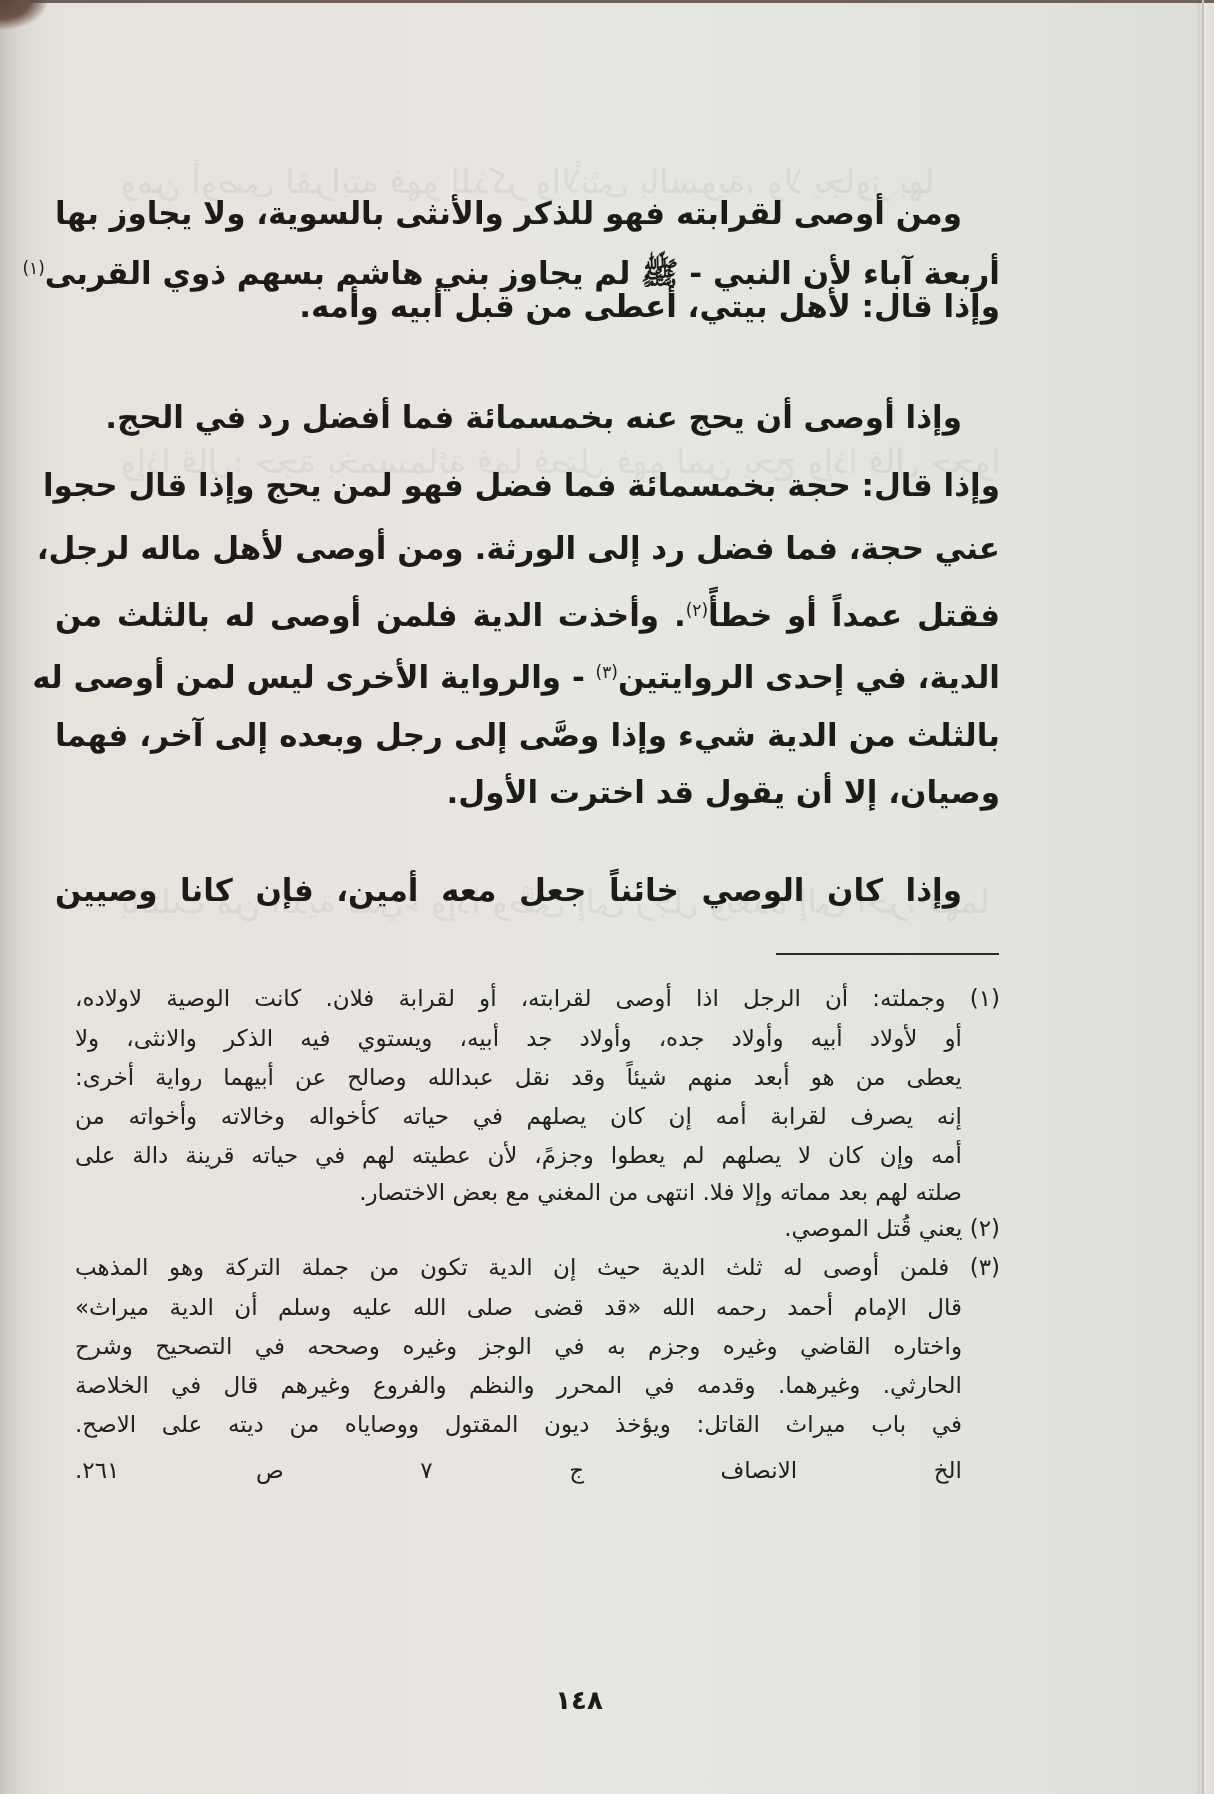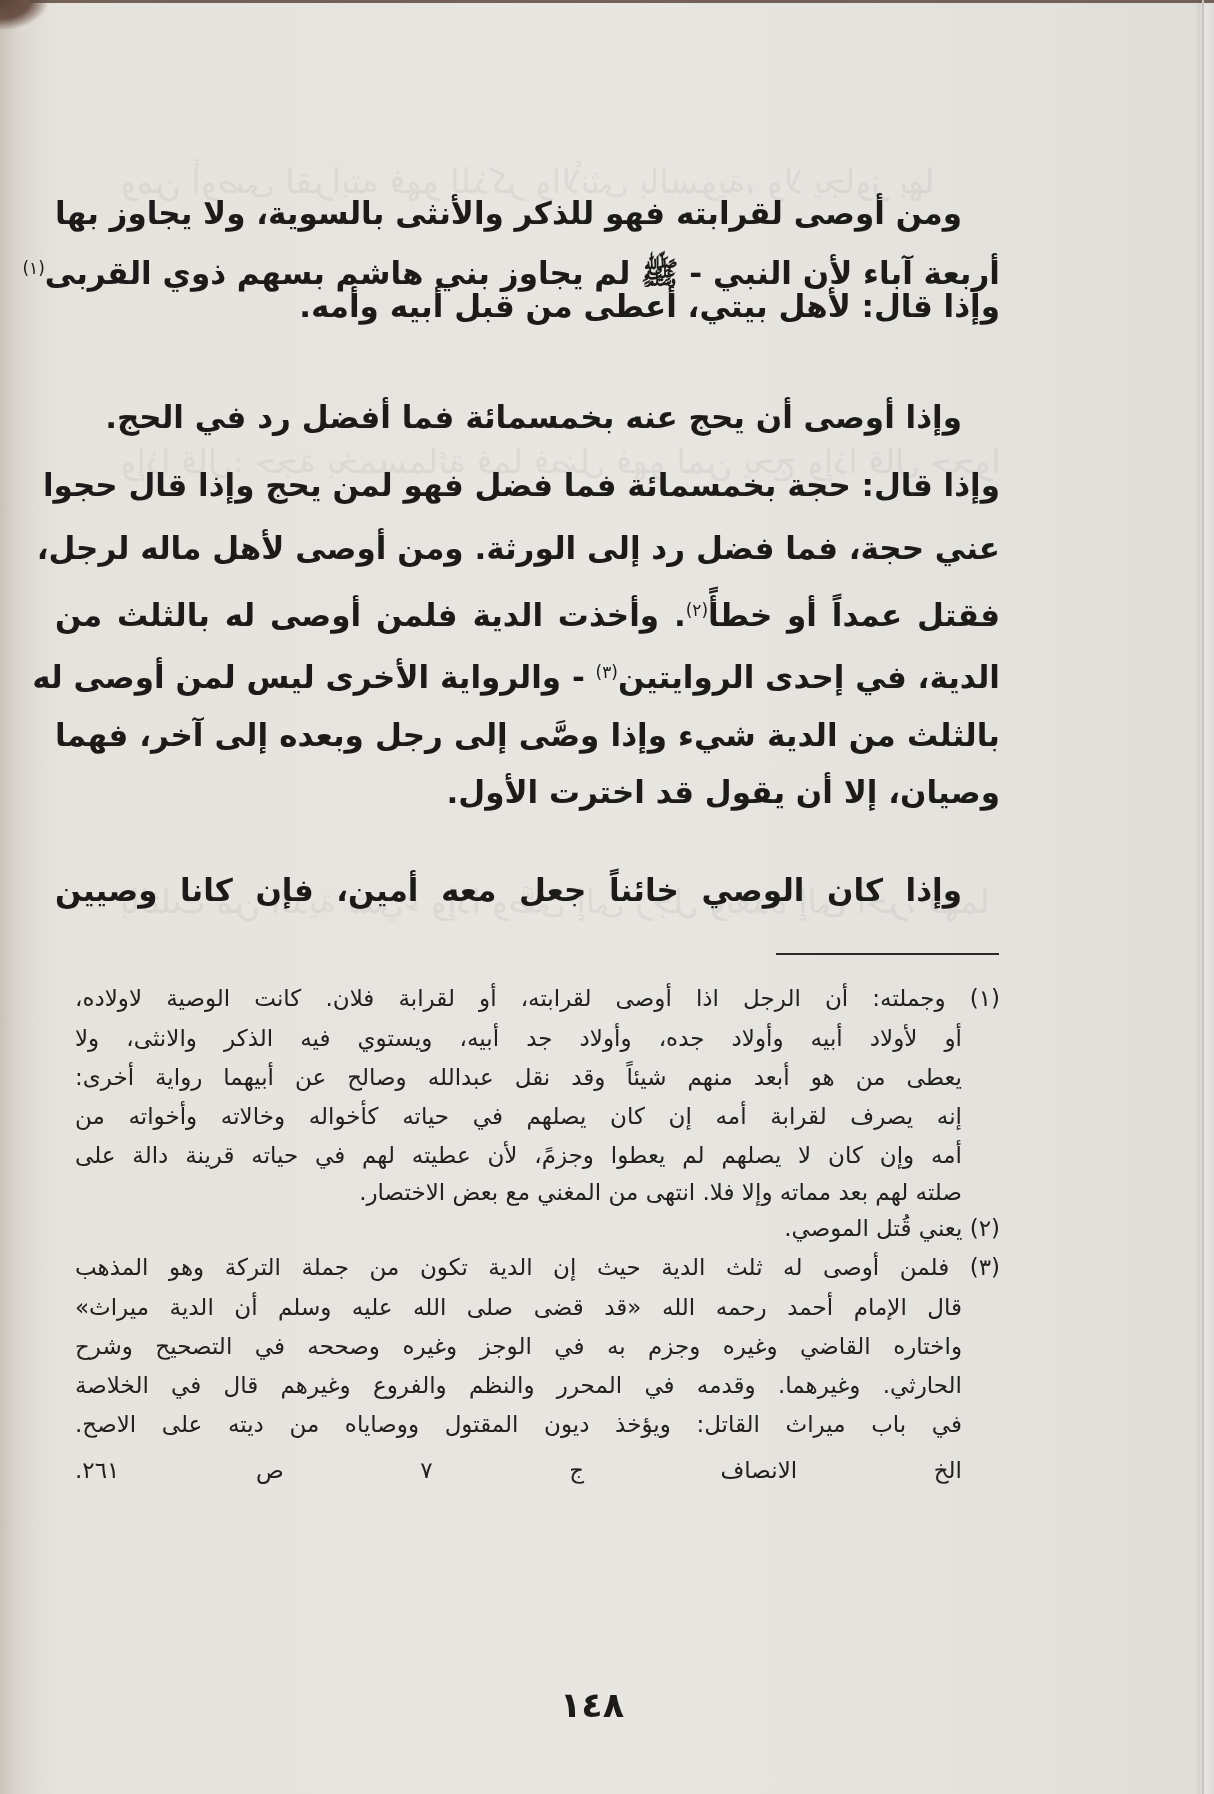--- a/index.html
+++ b/index.html
@@ -110,26 +110,26 @@
       height: 40px;
       line-height: 40px;
       white-space: nowrap;
       text-align: justify;
       text-align-last: justify;
     }
     .fn-line.cont { right: 38px; left: 0; }
     .fn-line.last { text-align-last: right; }
     .page-number {
       position: absolute;
-      left: 560px;
+      left: 534px;
       width: 90px;
       top: 1685px;
-      text-align: left;
+      text-align: center;
       font-family: "DejaVu Sans", sans-serif;
-      font-size: 35px;
+      font-size: 26px;
       font-weight: bold;
       color: #1c1b1a;
       direction: rtl;
     }
     sup {
       font-size: 17px;
       vertical-align: 10px;
       font-weight: normal;
     }
   </style>

